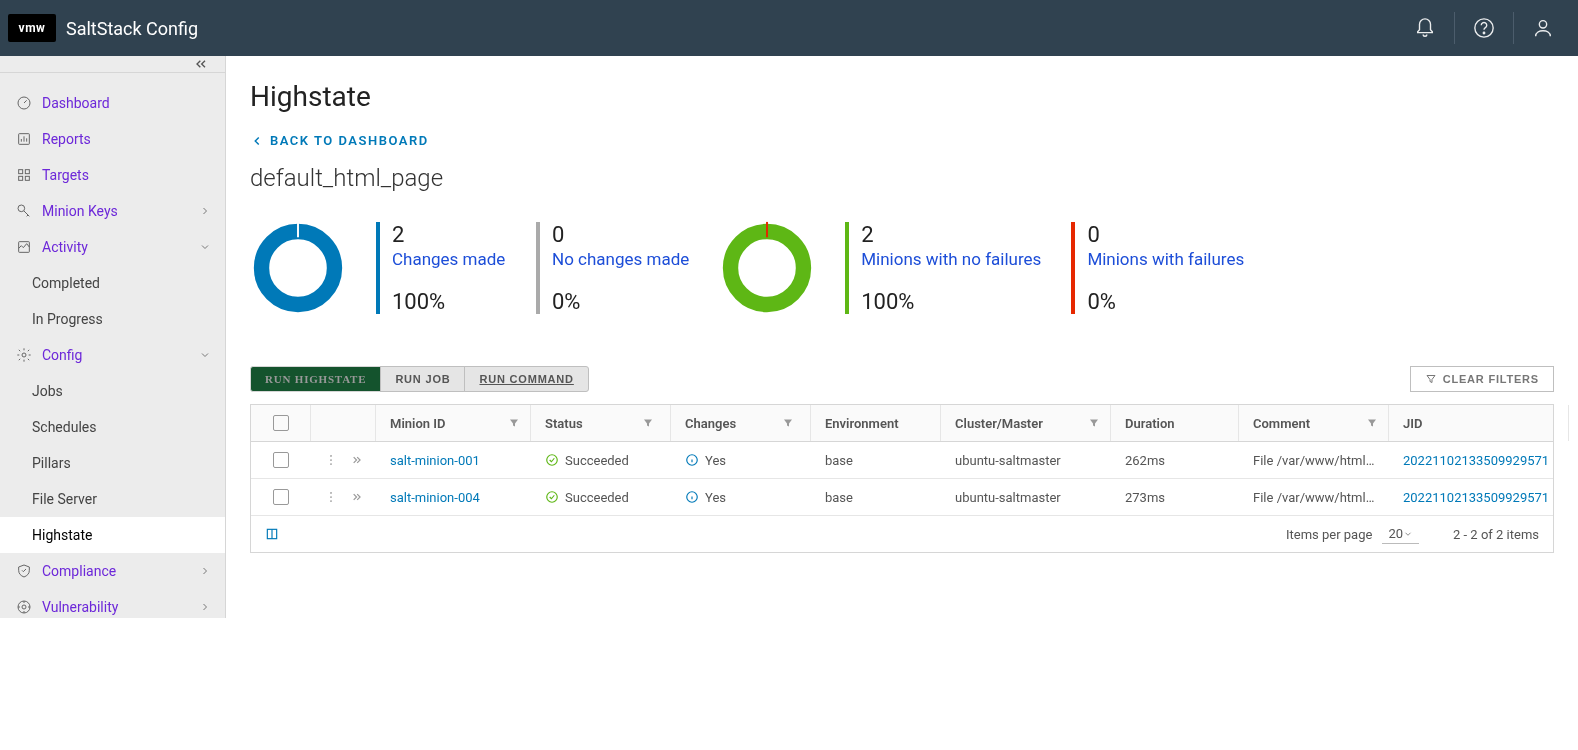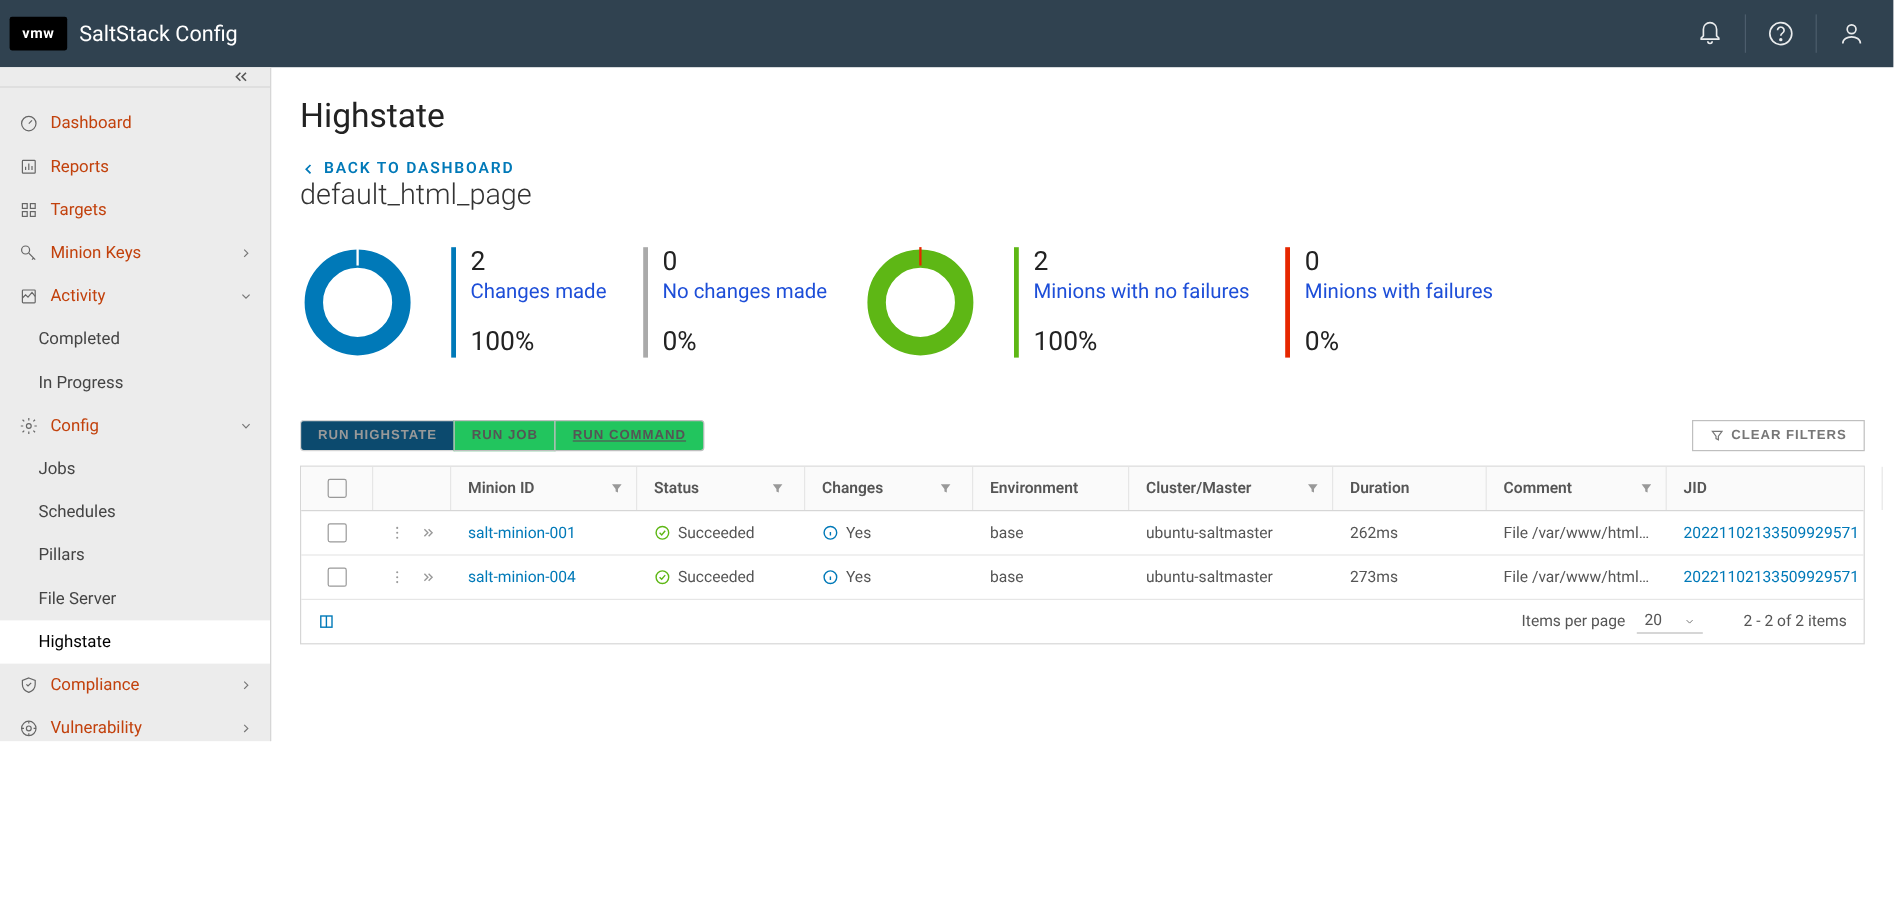--- a/index.html
+++ b/index.html
@@ -17,46 +17,46 @@
 .hdr-divider { width: 1px; height: 32px; background: #4c5d6c; }
 
 
 .body-wrap { flex: 1; display: flex; overflow: hidden; }
 
 
 .sidebar { width: 226px; background: #ececec; border-right: 1px solid #d6d6d6; display: flex; flex-direction: column; }
 .collapse-row { height: 36px; display: flex; justify-content: flex-end; align-items: center; padding-right: 16px; border-bottom: 1px solid #d6d6d6; }
 .collapse-row svg { width: 16px; height: 16px; color: #555; cursor: pointer; }
 .nav-list { padding-top: 12px; }
-.nav-item { display: flex; align-items: center; height: 36px; padding: 0 16px; color: #c2410c; cursor: pointer; gap: 10px; position: relative; }
+.nav-item { display: flex; align-items: center; height: 36px; padding: 0 16px; color: #6d28d9; cursor: pointer; gap: 10px; position: relative; }
 .nav-item .nav-icon { width: 16px; height: 16px; color: #666; flex-shrink: 0; }
 .nav-item .chev { position: absolute; right: 14px; width: 12px; height: 12px; color: #777; }
 .nav-sub { display: flex; align-items: center; height: 36px; padding-left: 32px; color: #444; cursor: pointer; }
 .nav-sub.active { background: #fff; color: #000; }
 
 
 .main { flex: 1; padding: 24px 24px 0 24px; overflow: hidden; display: flex; flex-direction: column; }
 .page-title { font-size: 28px; font-weight: 400; color: #222; margin-bottom: 20px; }
-.back-link { display: inline-flex; align-items: flex-end; gap: 6px; color: #0079b8; font-size: 13px; letter-spacing: 1.5px; font-weight: 600; cursor: pointer; }
+.back-link { display: inline-flex; align-items: flex-end; gap: 6px; color: #0079b8; font-size: 13px; letter-spacing: 1.5px; font-weight: 600; cursor: pointer; margin-bottom: 16px; }
 .back-link svg { width: 14px; height: 14px; }
 .sub-title { font-size: 24px; font-weight: 300; color: #333; margin-bottom: 28px; }
 
 
 .stats-row { display: flex; align-items: center; gap: 30px; margin-bottom: 50px; }
 .donut { width: 96px; height: 96px; }
 .stat-block { border-left: 4px solid; padding-left: 12px; min-width: 130px; }
 .stat-value { font-size: 22px; font-weight: 400; color: #222; }
 .stat-label { font-size: 17px; color: #1d4ed8; margin: 2px 0 20px; }
 .stat-pct { font-size: 22px; font-weight: 400; color: #222; }
 
 
 .action-row { display: flex; align-items: center; gap: 0; margin-bottom: 12px; }
 .btn-group { display: inline-flex; }
-.btn { border: 1px solid #bfbfbf; background: #22c55e; color: #555; font-size: 11px; letter-spacing: 0.8px; padding: 6px 14px; cursor: pointer; font-weight: 600; }
-.btn.disabled { background: #0c4a6e; color: #999; cursor: default; border-color: #d6d6d6; }
+.btn { border: 1px solid #bfbfbf; background: #e5e5e5; color: #555; font-size: 11px; letter-spacing: 0.8px; padding: 6px 14px; cursor: pointer; font-weight: 600; }
+.btn.disabled { background: #14532d; color: #999; cursor: default; border-color: #d6d6d6; font-family: Liberation Serif, serif; }
 .btn-group .btn { margin-left: -1px; }
 .btn-group .btn:first-child { border-top-left-radius: 3px; border-bottom-left-radius: 3px; margin-left: 0; }
 .btn-group .btn:last-child { border-top-right-radius: 3px; border-bottom-right-radius: 3px; text-decoration: underline; }
 .btn-clear { margin-left: auto; display: inline-flex; align-items: center; gap: 6px; background: #fff; border: 1px solid #bfbfbf; font-size: 11px; letter-spacing: 0.8px; padding: 6px 14px; color: #777; font-weight: 700; }
 .btn-clear svg { width: 12px; height: 12px; }
 
 
 .table { border: 1px solid #d6d6d6; width: 100%; }
 .table-header { display: flex; background: #fafafa; border-bottom: 1px solid #d6d6d6; }
 .th, .td { padding: 10px 14px; font-size: 13px; color: #555; display: flex; align-items: center; border-right: 1px solid #e6e6e6; }
@@ -79,21 +79,21 @@
 .status-cell svg, .changes-cell svg { width: 14px; height: 14px; margin-right: 6px; flex-shrink: 0; }
 .act-cell svg { width: 14px; height: 14px; color: #999; cursor: pointer; }
 .comment-cell span { white-space: nowrap; overflow: hidden; text-overflow: ellipsis; }
 
 
 .table-footer { display: flex; align-items: center; padding: 8px 14px; font-size: 13px; color: #555; }
 .columns-btn { color: #0079b8; cursor: pointer; }
 .columns-btn svg { width: 14px; height: 14px; }
 .footer-spacer { flex: 1; }
 .per-page-wrap { display: flex; align-items: center; gap: 10px; }
-.per-page-select { display: inline-flex; align-items: center; gap: 18px; border-bottom: 1px solid #bbb; padding: 2px 6px; cursor: pointer; }
+.per-page-select { display: inline-flex; align-items: center; border-bottom: 1px solid #bbb; padding: 2px 6px; cursor: pointer; }
 .per-page-select svg { width: 10px; height: 10px; color: #777; }
 .page-range { margin-left: 24px; }
 
 svg { display: block; }
 </style>
 </head>
 <body>
 
 <div class="app">
 

